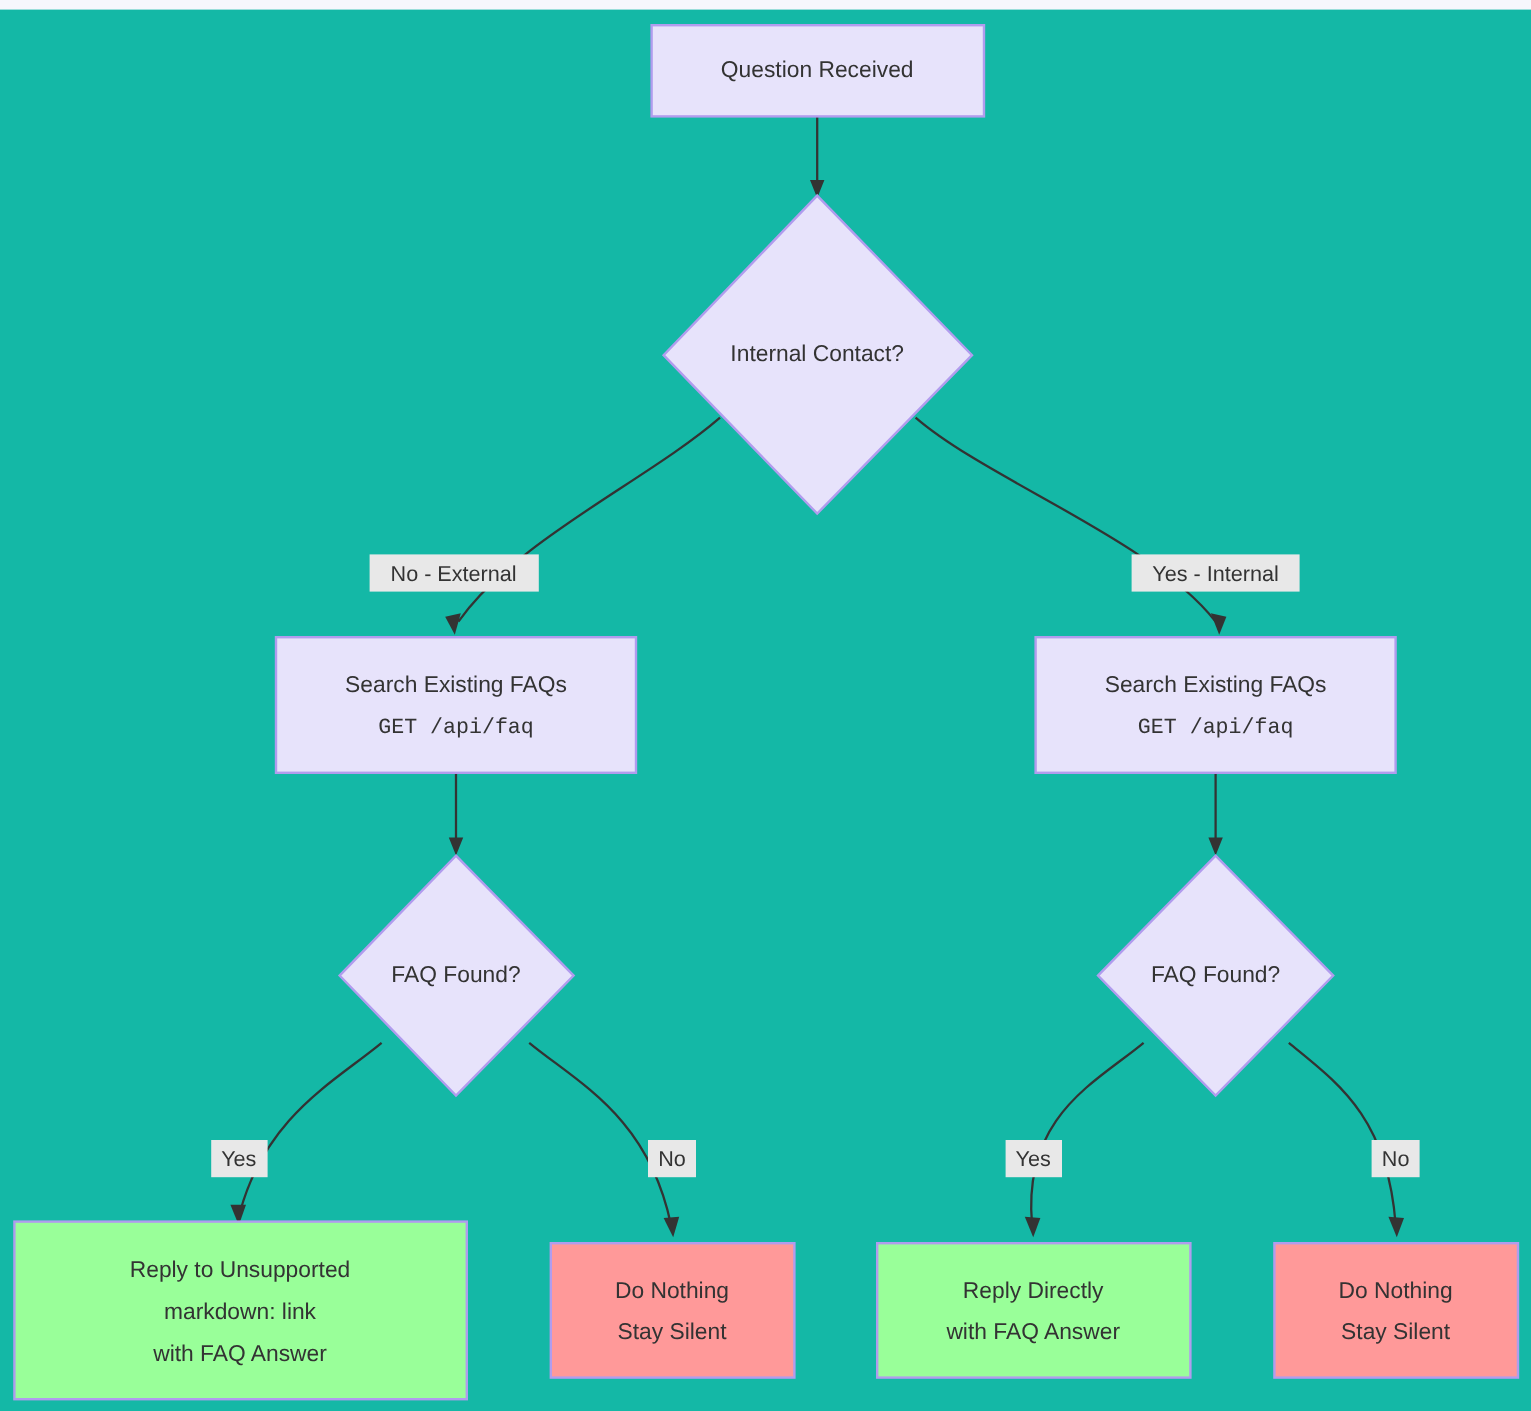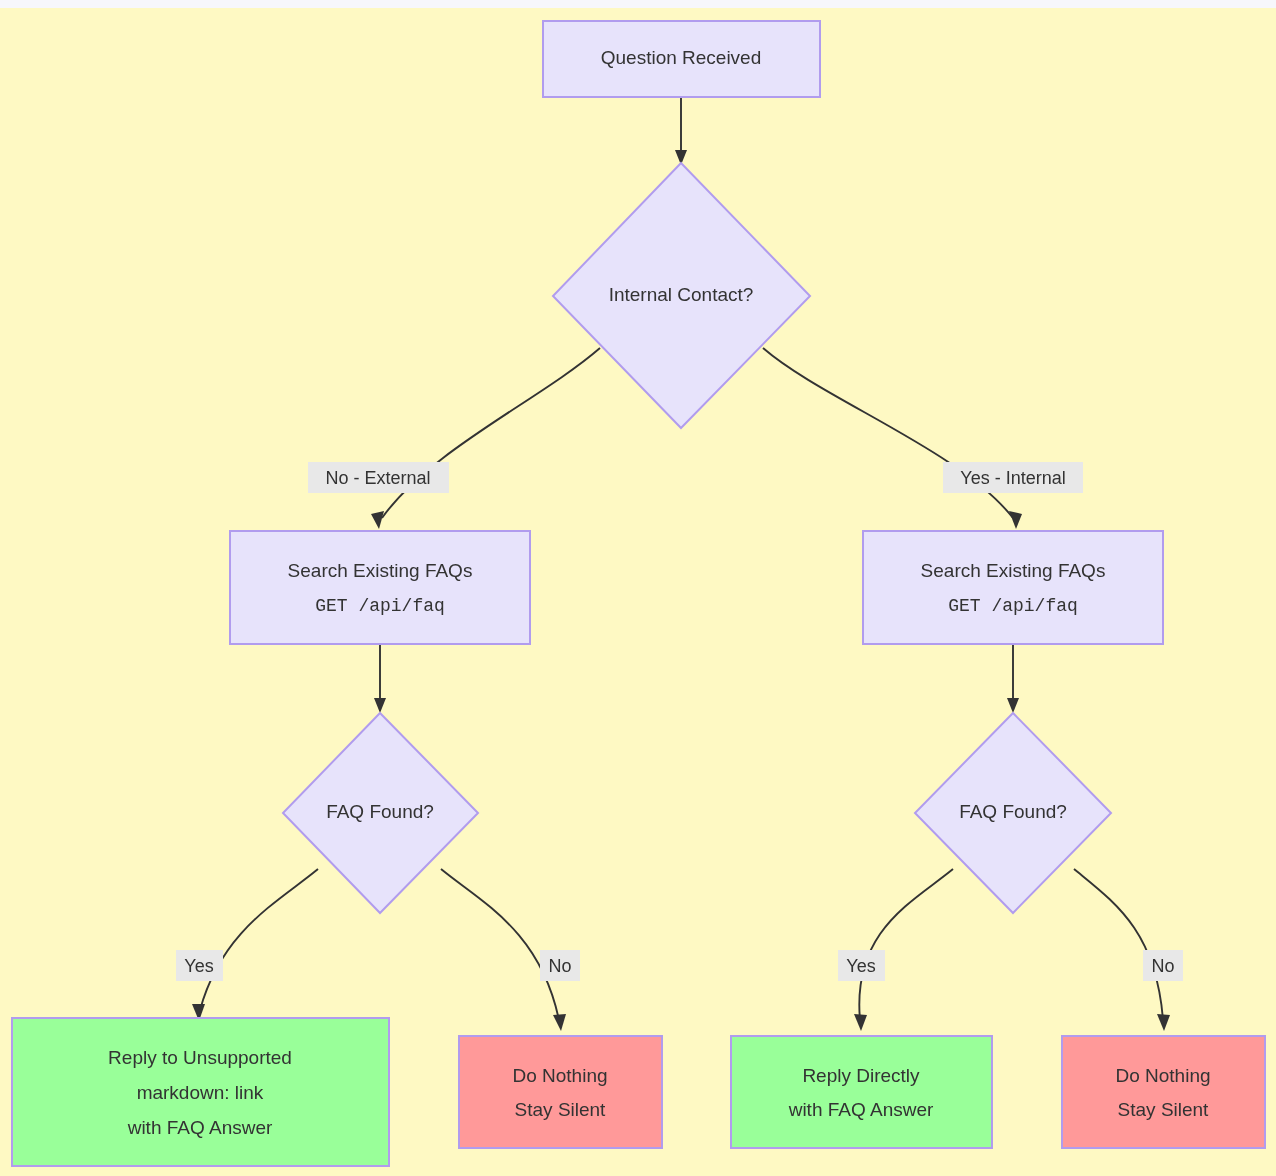--- a/index.html
+++ b/index.html
@@ -6,21 +6,21 @@
   html, body {
     margin: 0;
     padding: 0;
     background: #ffffff;
     font-family: "Liberation Sans", sans-serif;
   }
   #canvas {
     position: relative;
     width: 1276px;
     height: 1176px;
-    background: #fef9c3;
+    background: #14b8a6;
     overflow: hidden;
   }
   #top-band {
     position: absolute;
     left: 0; top: 0;
     width: 1276px; height: 8px;
     background: #f7f7fc;
   }
   svg#flow {
     position: absolute;

